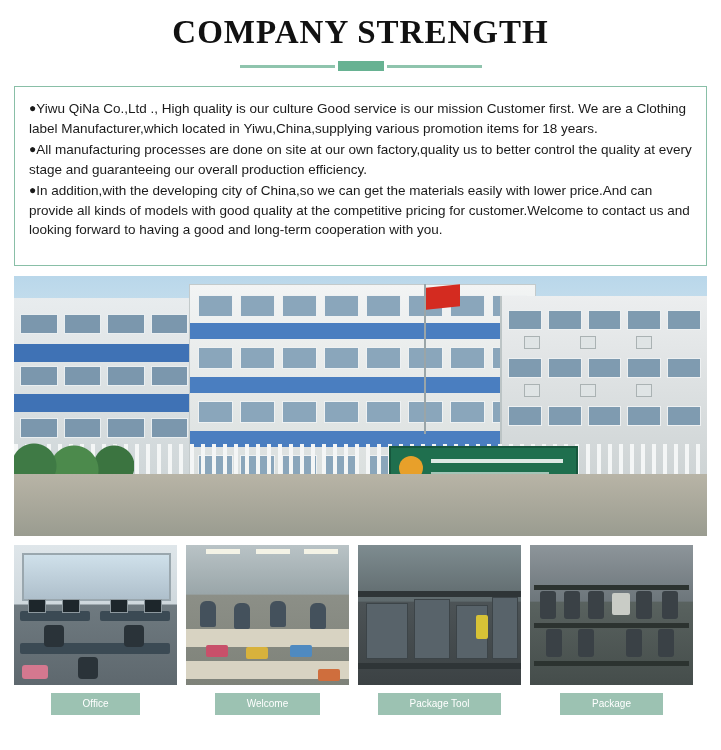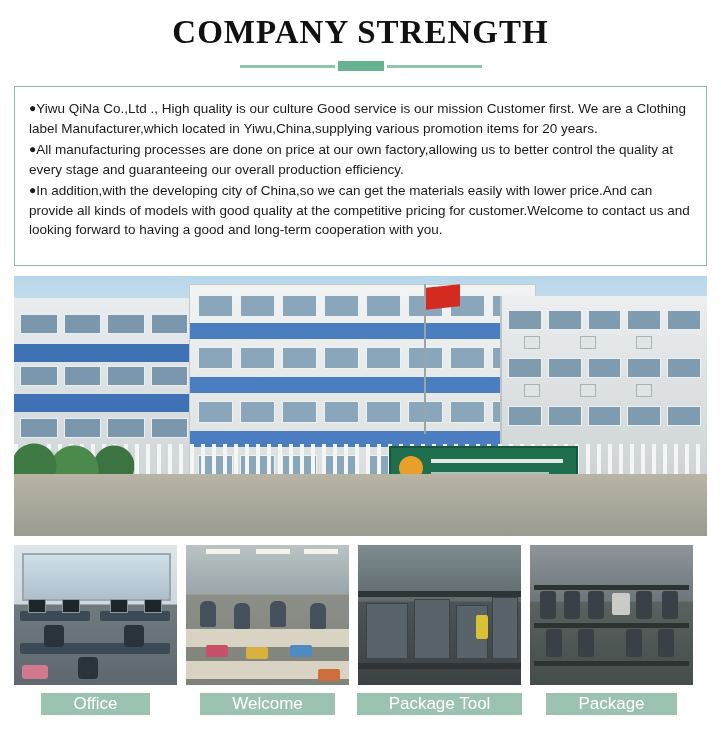--- a/index.html
+++ b/index.html
@@ -261,21 +261,21 @@
     margin: 8px 14px 0 14px;
   }
   .caption {
     width: 163px;
     display: flex;
     justify-content: center;
   }
   .caption .pill {
     background: #9cc2b2;
     color: #ffffff;
-    font-size: 17px;
+    font-size: 10px;
     line-height: 22px;
     height: 22px;
     padding: 0 32px;
     text-align: center;
     white-space: nowrap;
   }
 </style>
 </head>
 <body>
 
@@ -284,24 +284,24 @@
   <div class="title">COMPANY STRENGTH</div>
 
   <div class="divider">
     <span class="bar-left"></span>
     <span class="bar-center"></span>
     <span class="bar-right"></span>
   </div>
 
   <div class="textbox">
     <p>
-      <span class="bullet">●</span><span>Yiwu QiNa Co.,Ltd .,  High quality is our culture Good service is our mission Customer first. We are a Clothing label Manufacturer,which located in Yiwu,China,supplying various promotion items for 20 years.</span>
+      <span class="bullet">●</span><span>Yiwu QiNa Co.,Ltd .,  High quality is our culture Good service is our mission Customer first. We are a Clothing label Manufacturer,which located in Yiwu,China,supplying various promotion items for 18 years.</span>
     </p>
     <p>
-      <span class="bullet">●</span><span>All manufacturing processes are done on price at our own factory,allowing us to better control the quality at every stage and guaranteeing our overall production efficiency.</span>
+      <span class="bullet">●</span><span>All manufacturing processes are done on site at our own factory,quality us to better control the quality at every stage and guaranteeing our overall production efficiency.</span>
     </p>
     <p>
       <span class="bullet">●</span><span>In addition,with the developing city of China,so we can get the materials easily with lower price.And can provide all kinds of models with good quality at the competitive pricing for customer.Welcome to contact us and looking forward to having a good and long-term cooperation with you.</span>
     </p>
   </div>
 
   <div class="hero">
     <div class="sky"></div>
 
     <div class="bld-left">

